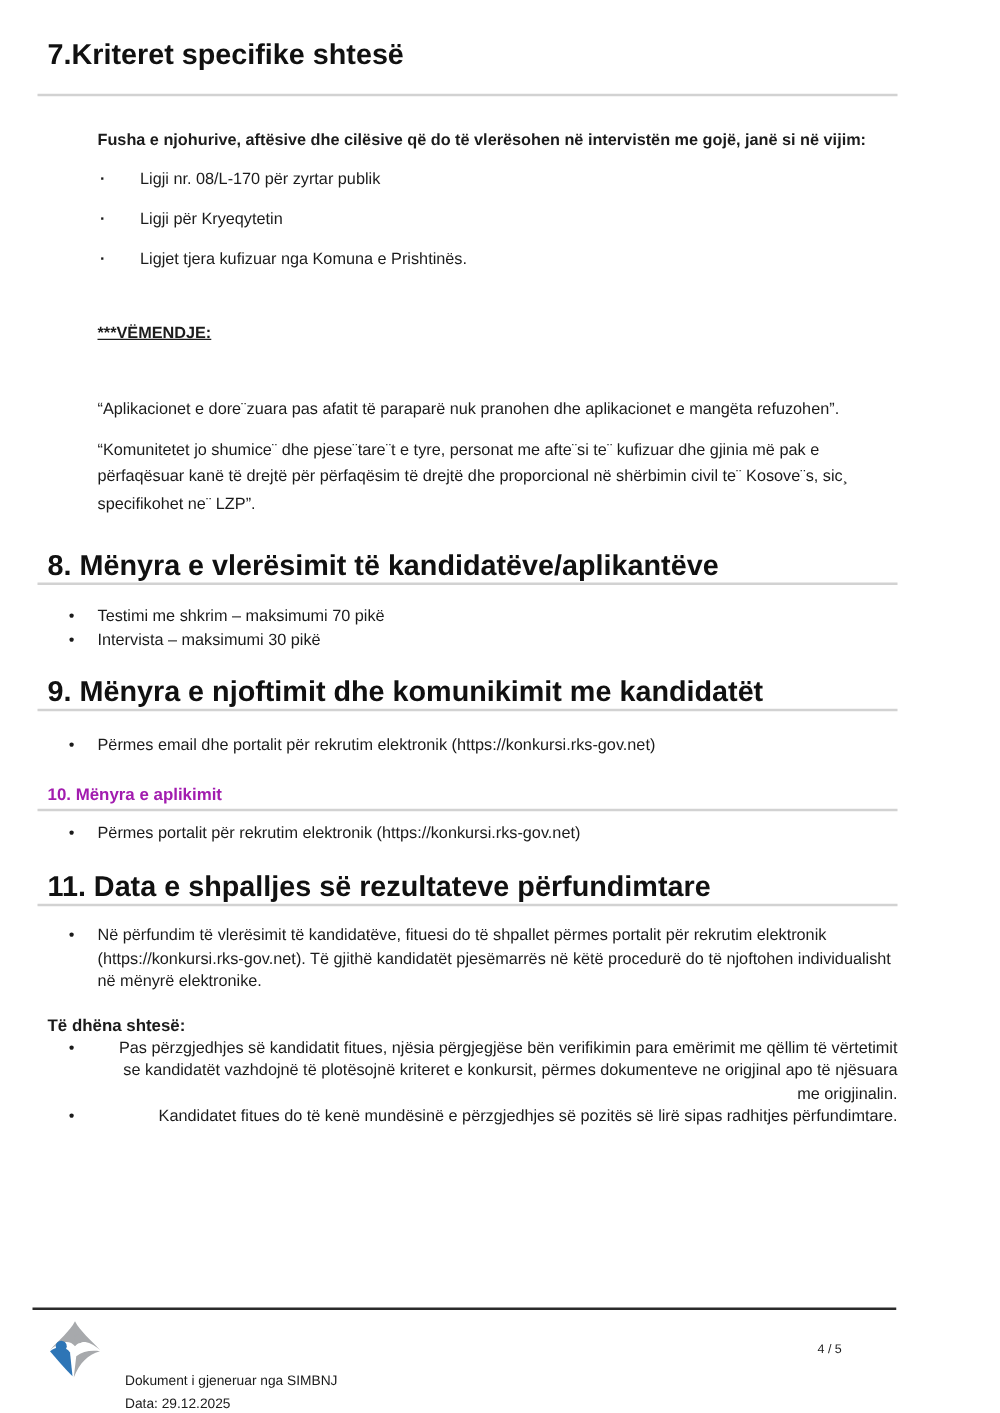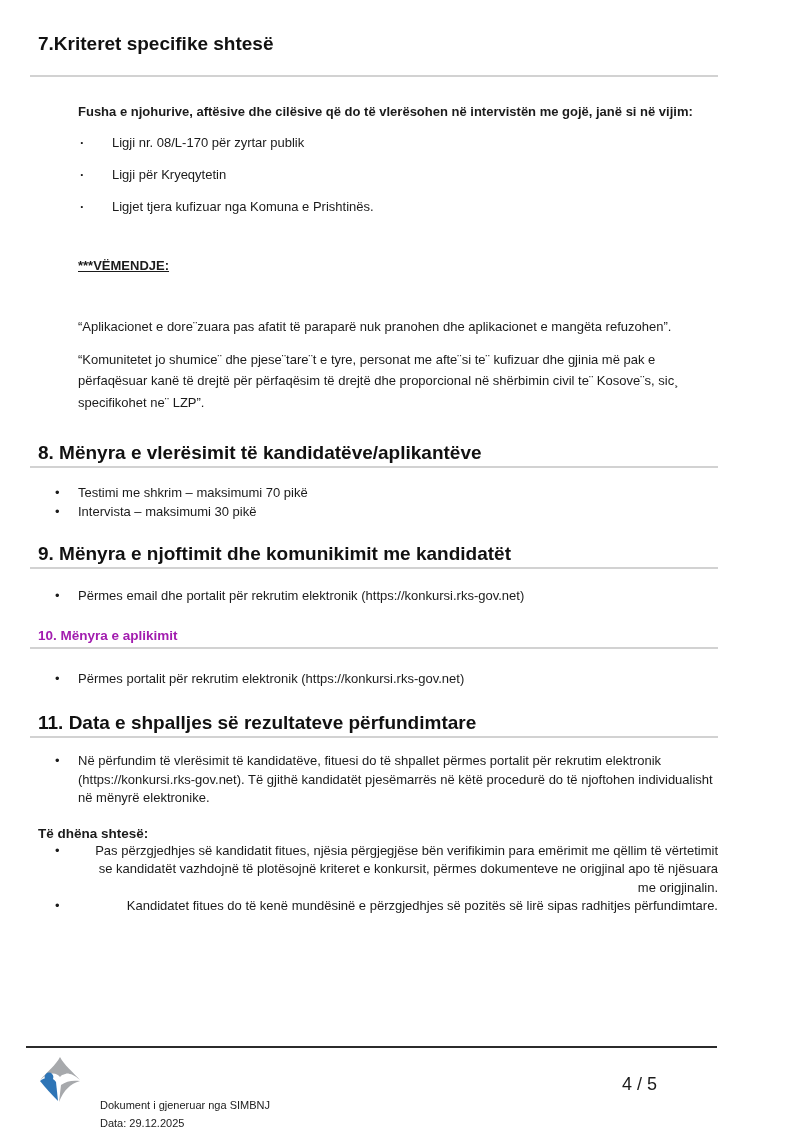--- a/index.html
+++ b/index.html
@@ -6,21 +6,21 @@
   body{
     width:800px;height:1130px;
     background:#ffffff;
     font-family:"Liberation Sans",sans-serif;
     color:#1b1b1b;
     position:relative;
     overflow:hidden;
     -webkit-font-smoothing:antialiased;
   }
   .content{padding:33px 82px 0 38px;}
-  h1,h2{font-size:19px;line-height:21px;margin:0;font-weight:700;color:#111;}
+  h1,h2{font-size:23px;line-height:21px;margin:0;font-weight:700;color:#111;}
   h3{font-size:13.5px;line-height:16px;margin:0;font-weight:700;color:#a21caf;}
   .rule{border:none;border-top:2px solid #d2d2d2;margin:0 0 0 -8px;}
   .rule.top{margin-top:21px;}
   .rule.under{margin-top:3px;}
   .indent{margin-left:40px;}
   .intro{font-weight:700;font-size:13px;line-height:17px;margin:26px 0 0 0;}
   ul{margin:0;padding:0;list-style:none;}
   .dot-list{margin-top:14px;}
   .dot-list li{position:relative;padding-left:34px;font-size:13px;line-height:17px;margin-bottom:15px;}
   .dot-list li::before{content:"\00B7";position:absolute;left:2px;top:0;font-weight:700;}
@@ -28,31 +28,31 @@
   .quote-para{font-size:13px;line-height:21.5px;margin:11px 0 0 0;max-width:640px;}
   .quote-para.second{margin-top:42px;}
   .sec8{margin-top:29px;}
   .sec9{margin-top:22px;}
   .sec10{margin-top:22px;}
   .sec11{margin-top:24px;}
   .bullet-list{margin-top:16px;}
   .bullet-list li{position:relative;padding-left:40px;font-size:13px;line-height:18.5px;}
   .bullet-list li::before{content:"\2022";position:absolute;left:17px;top:0;}
   .bullet-list.single{margin-top:18px;}
-  .bullet-list.tight{margin-top:21px;}
+  .bullet-list.tight{margin-top:8px;}
   .bullet-list.para{margin-top:14px;}
   .bullet-list.para li{max-width:655px;}
   .additional-heading{font-weight:700;font-size:13.5px;line-height:17px;margin:17px 0 0 0;}
   .additional-list{margin-top:0;}
   .additional-list li{max-width:660px;text-align:right;}
 
   .footer-rule{position:absolute;left:26px;top:1046px;width:691px;border:none;border-top:2px solid #2b2b2b;margin:0;}
   .footer-logo{position:absolute;left:37px;top:1056px;width:46px;height:48px;}
   .footer-text{position:absolute;left:100px;top:1096px;font-size:11px;line-height:18px;color:#1b1b1b;}
-  .page-indicator{position:absolute;left:622px;top:1074px;font-size:18px;color:#1b1b1b;}
+  .page-indicator{position:absolute;left:654px;top:1074px;font-size:10px;color:#1b1b1b;}
 </style>
 </head>
 <body>
 
 <div class="content">
 
   <h1>7.Kriteret specifike shtesë</h1>
   <hr class="rule top">
 
   <div class="indent">

